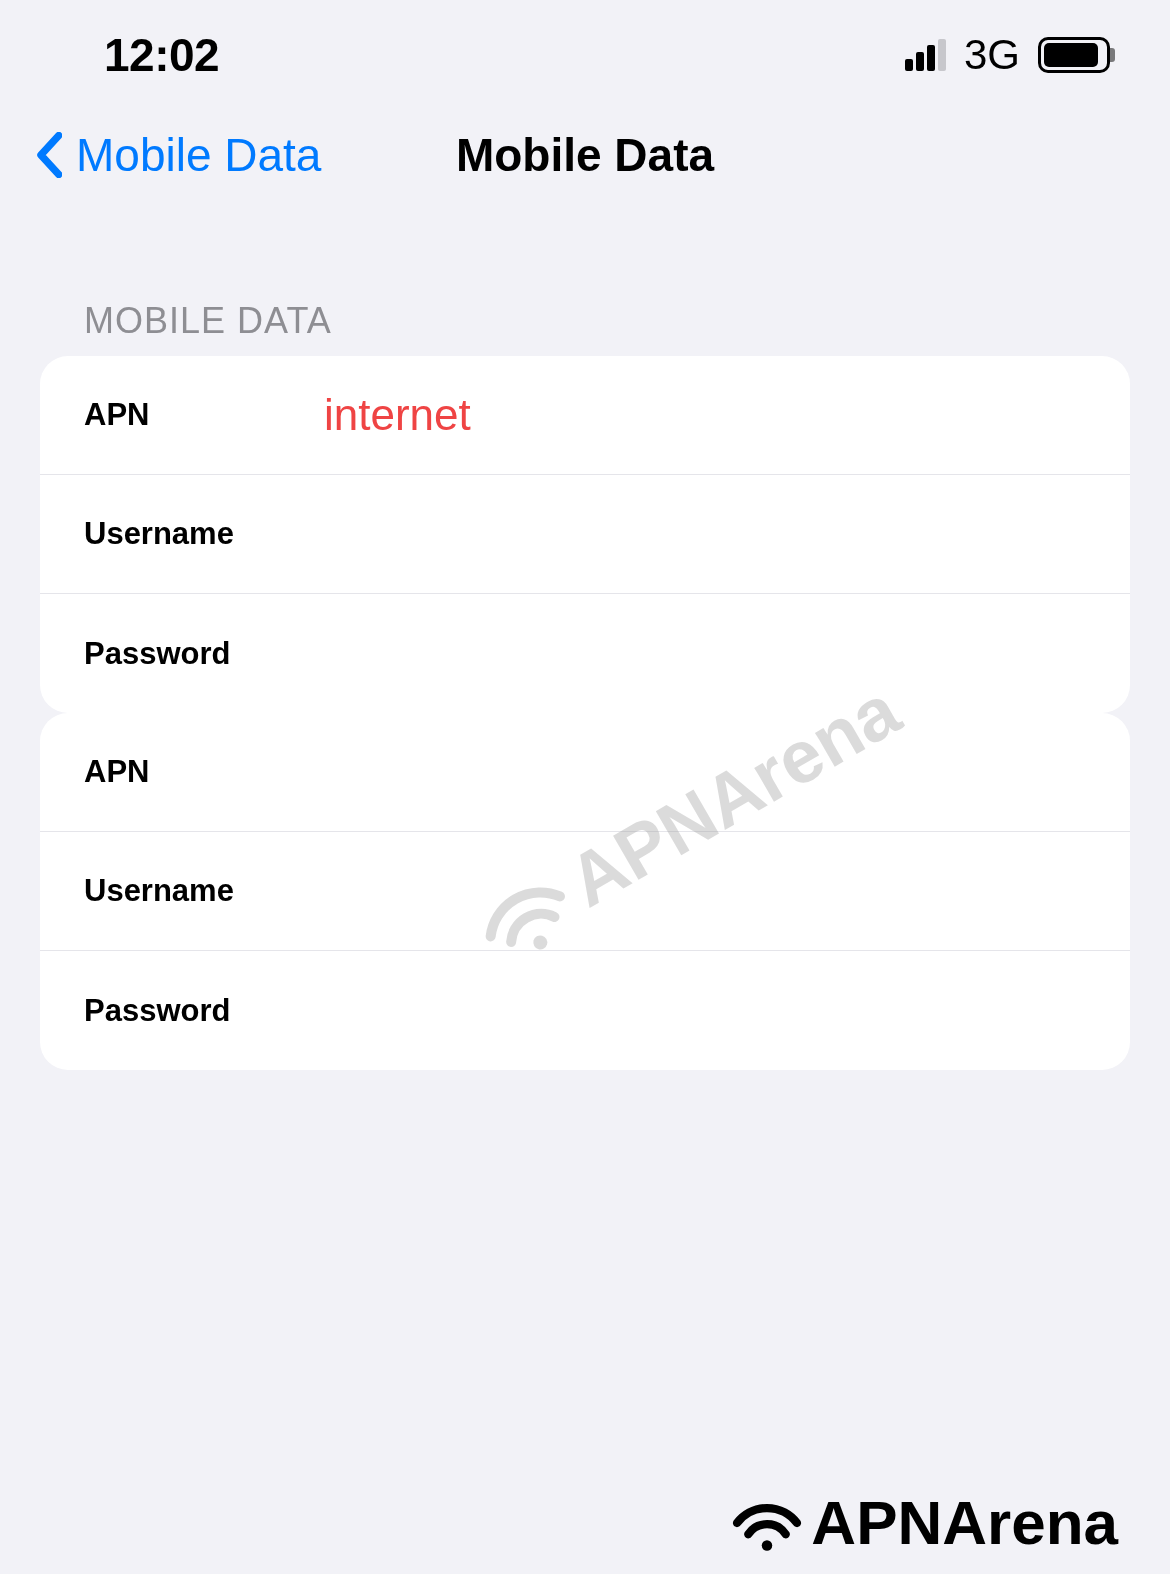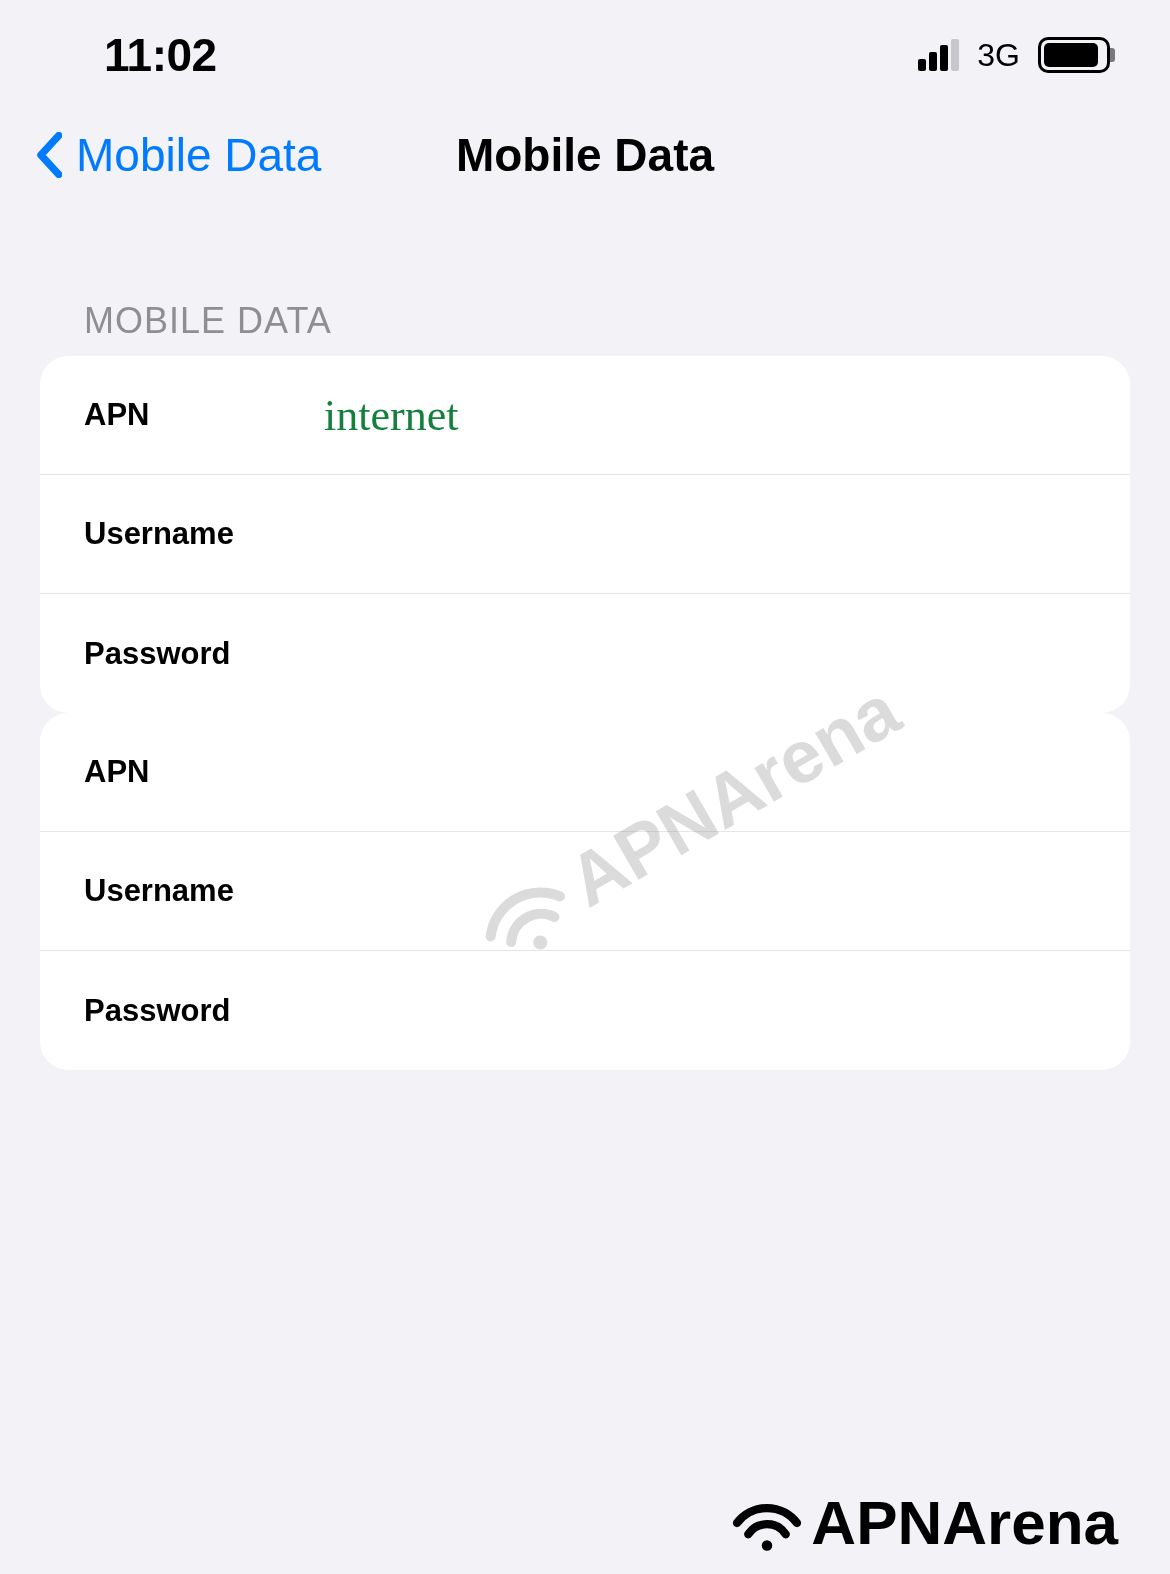--- a/index.html
+++ b/index.html
@@ -43,21 +43,21 @@
     .signal-bar {
       width: 8px;
       background: #000;
       border-radius: 2px;
     }
     .signal-bar.b1 { height: 12px; }
     .signal-bar.b2 { height: 19px; }
     .signal-bar.b3 { height: 26px; }
     .signal-bar.b4 { height: 32px; background: #c7c7cc; }
     .network-label {
-      font-size: 32px;
+      font-size: 42px;
       font-weight: 400;
       color: #000;
       margin-left: 6px;
     }
     .battery {
       width: 72px;
       height: 36px;
       border: 3px solid #000;
       border-radius: 10px;
       position: relative;
@@ -139,26 +139,26 @@
     }
     .row-label {
       font-size: 31px;
       color: #000;
       width: 240px;
       flex-shrink: 0;
       font-weight: bold;
     }
     .row-input {
       font-size: 44px;
-      color: #15803d;
+      color: #ef4444;
       border: none;
       outline: none;
       flex: 1;
       background: transparent;
-      font-family: Liberation Serif, serif;
+      font-family: Liberation Sans, sans-serif;
     }
     .watermark-center {
       position: absolute;
       top: 780px;
       left: 450px;
       transform: rotate(-30deg);
       font-size: 74px;
       font-weight: 700;
       color: #999;
       opacity: 0.35;
@@ -181,21 +181,21 @@
       pointer-events: none;
     }
     .watermark-bottom svg {
       margin-right: 2px;
     }
   </style>
 </head>
 <body>
 
 <div class="status-bar">
-  <div class="status-time">11:02</div>
+  <div class="status-time">12:02</div>
   <div class="status-right">
     <div class="signal-bars">
       <div class="signal-bar b1"></div>
       <div class="signal-bar b2"></div>
       <div class="signal-bar b3"></div>
       <div class="signal-bar b4"></div>
     </div>
     <div class="network-label">3G</div>
     <div class="battery">
       <div class="battery-fill"></div>

